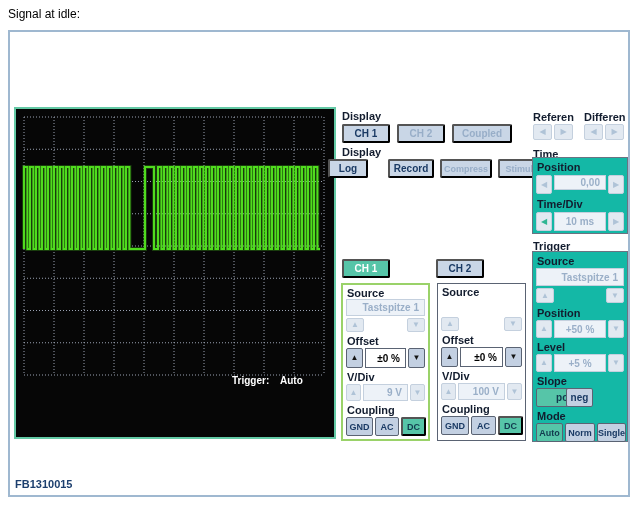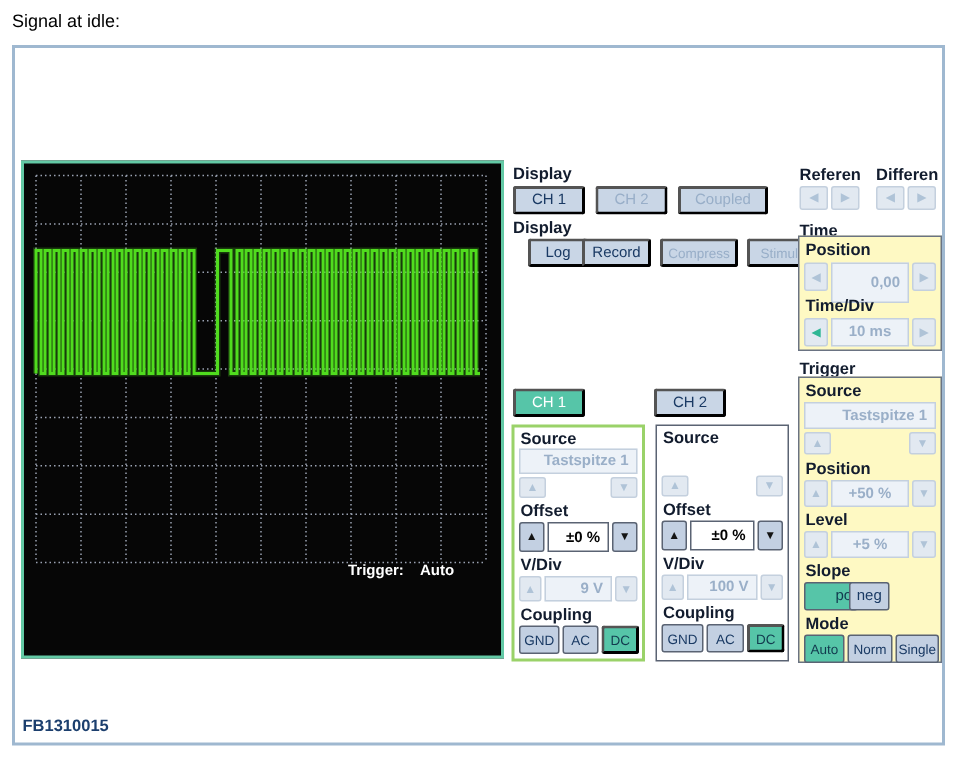--- a/index.html
+++ b/index.html
@@ -8,29 +8,29 @@
   .abs{position:absolute;}
   .title{font-size:12px;color:#000;}
   .lbl{font-weight:bold;font-size:11px;color:#121c2e;white-space:nowrap;}
   .panel{position:absolute;left:8px;top:30px;width:622px;height:467px;
          border:2px solid #9FB8D0;background:#fff;box-sizing:border-box;}
   .figid{font-weight:bold;font-size:11px;color:#1C3F6E;}
   .scope{position:absolute;left:14px;top:107px;width:322px;height:332px;
          border:2px solid #63C9A5;background:#060606;box-sizing:border-box;}
   .scope svg{position:absolute;left:0;top:0;}
   .scopetext{position:absolute;color:#fff;font-weight:bold;font-size:10px;}
-  .btn{position:absolute;box-sizing:border-box;font-weight:normal;font-size:10px;
+  .btn{position:absolute;box-sizing:border-box;font-weight:bold;font-size:10px;
        border-radius:2px;display:flex;align-items:center;justify-content:center;
        background:#C9D6E6;color:#1A3A64;white-space:nowrap;}
   .btn.dis{color:#98AEC8;}
   .btn.bordered{border:1px solid #5A6373;background:#C3D0E2;}
   .btn.teal{background:#56C5A8;color:#123A4E;}
   .btn.tealtab{background:#56C5A8;color:#FFFFFF;}
   .btn.sm{font-size:9px;}
-  .groupbox{position:absolute;border:1px solid #6A7382;background:#fef9c3;box-sizing:border-box;}
+  .groupbox{position:absolute;border:1px solid #6A7382;background:#14b8a6;box-sizing:border-box;}
   .chbox1{position:absolute;border:2px solid #9AD269;background:#fff;box-sizing:border-box;}
   .chbox2{position:absolute;border:1px solid #5A6373;background:#fff;box-sizing:border-box;}
   .field{position:absolute;box-sizing:border-box;border:1px solid #C4D0DE;background:#EDF2F8;
          color:#9AAFC8;font-weight:bold;font-size:10px;display:flex;align-items:center;
          justify-content:flex-end;padding-right:5px;white-space:nowrap;}
   .field.center{justify-content:center;padding-right:0;}
   .field.active{background:#fff;border-color:#5A6373;color:#000;}
   .ab{position:absolute;box-sizing:border-box;display:flex;align-items:center;
       justify-content:center;font-size:8px;border-radius:2px;line-height:1;}
   .ab.on{background:#C3D0E2;border:1px solid #5A6373;color:#141414;}
@@ -76,21 +76,21 @@
     <div class="scopetext" style="left:216px;top:266px;">Trigger:</div>
     <div class="scopetext" style="left:264px;top:266px;">Auto</div>
   </div>
 
   <div class="abs lbl" style="left:342px;top:110px;">Display</div>
   <button class="btn" style="left:342px;top:124px;width:48px;height:19px;">CH 1</button>
   <button class="btn dis" style="left:397px;top:124px;width:48px;height:19px;">CH 2</button>
   <button class="btn dis" style="left:452px;top:124px;width:60px;height:19px;">Coupled</button>
 
   <div class="abs lbl" style="left:342px;top:146px;">Display</div>
-  <button class="btn" style="left:328px;top:159px;width:40px;height:19px;margin-left:24px;">Log</button>
+  <button class="btn" style="left:328px;top:159px;width:40px;height:19px;">Log</button>
   <button class="btn" style="left:388px;top:159px;width:46px;height:19px;">Record</button>
   <button class="btn dis sm" style="left:440px;top:159px;width:52px;height:19px;">Compress</button>
   <button class="btn dis sm" style="left:498px;top:159px;width:45px;height:19px;">Stimuli</button>
 
   <div class="abs lbl" style="left:533px;top:111px;">Referen</div>
   <button class="ab off" style="left:533px;top:124px;width:19px;height:16px;">
       <span>◀</span>
     </button>
   <button class="ab off" style="left:554px;top:124px;width:19px;height:16px;">
       <span>▶</span>
@@ -102,21 +102,21 @@
   <button class="ab off" style="left:605px;top:124px;width:19px;height:16px;">
       <span>▶</span>
     </button>
 
   <div class="abs lbl" style="left:533px;top:148px;text-decoration:underline;">Time</div>
   <div class="groupbox" style="left:532px;top:157px;width:96px;height:77px;">
     <div class="abs lbl" style="left:4px;top:3px;">Position</div>
     <button class="ab off" style="left:3px;top:17px;width:16px;height:19px;">
         <span>◀</span>
       </button>
-    <div class="field" style="left:21px;top:17px;width:52px;height:27px;">0,00</div>
+    <div class="field" style="left:21px;top:17px;width:52px;height:15px;">0,00</div>
     <button class="ab off" style="left:75px;top:17px;width:16px;height:19px;">
         <span>▶</span>
       </button>
     <div class="abs lbl" style="left:4px;top:40px;">Time/Div</div>
     <button class="ab tl" style="left:3px;top:54px;width:16px;height:19px;">
         <span>◀</span>
       </button>
     <div class="field center" style="left:21px;top:54px;width:52px;height:19px;">10 ms</div>
     <button class="ab off" style="left:75px;top:54px;width:16px;height:19px;">
         <span>▶</span>

